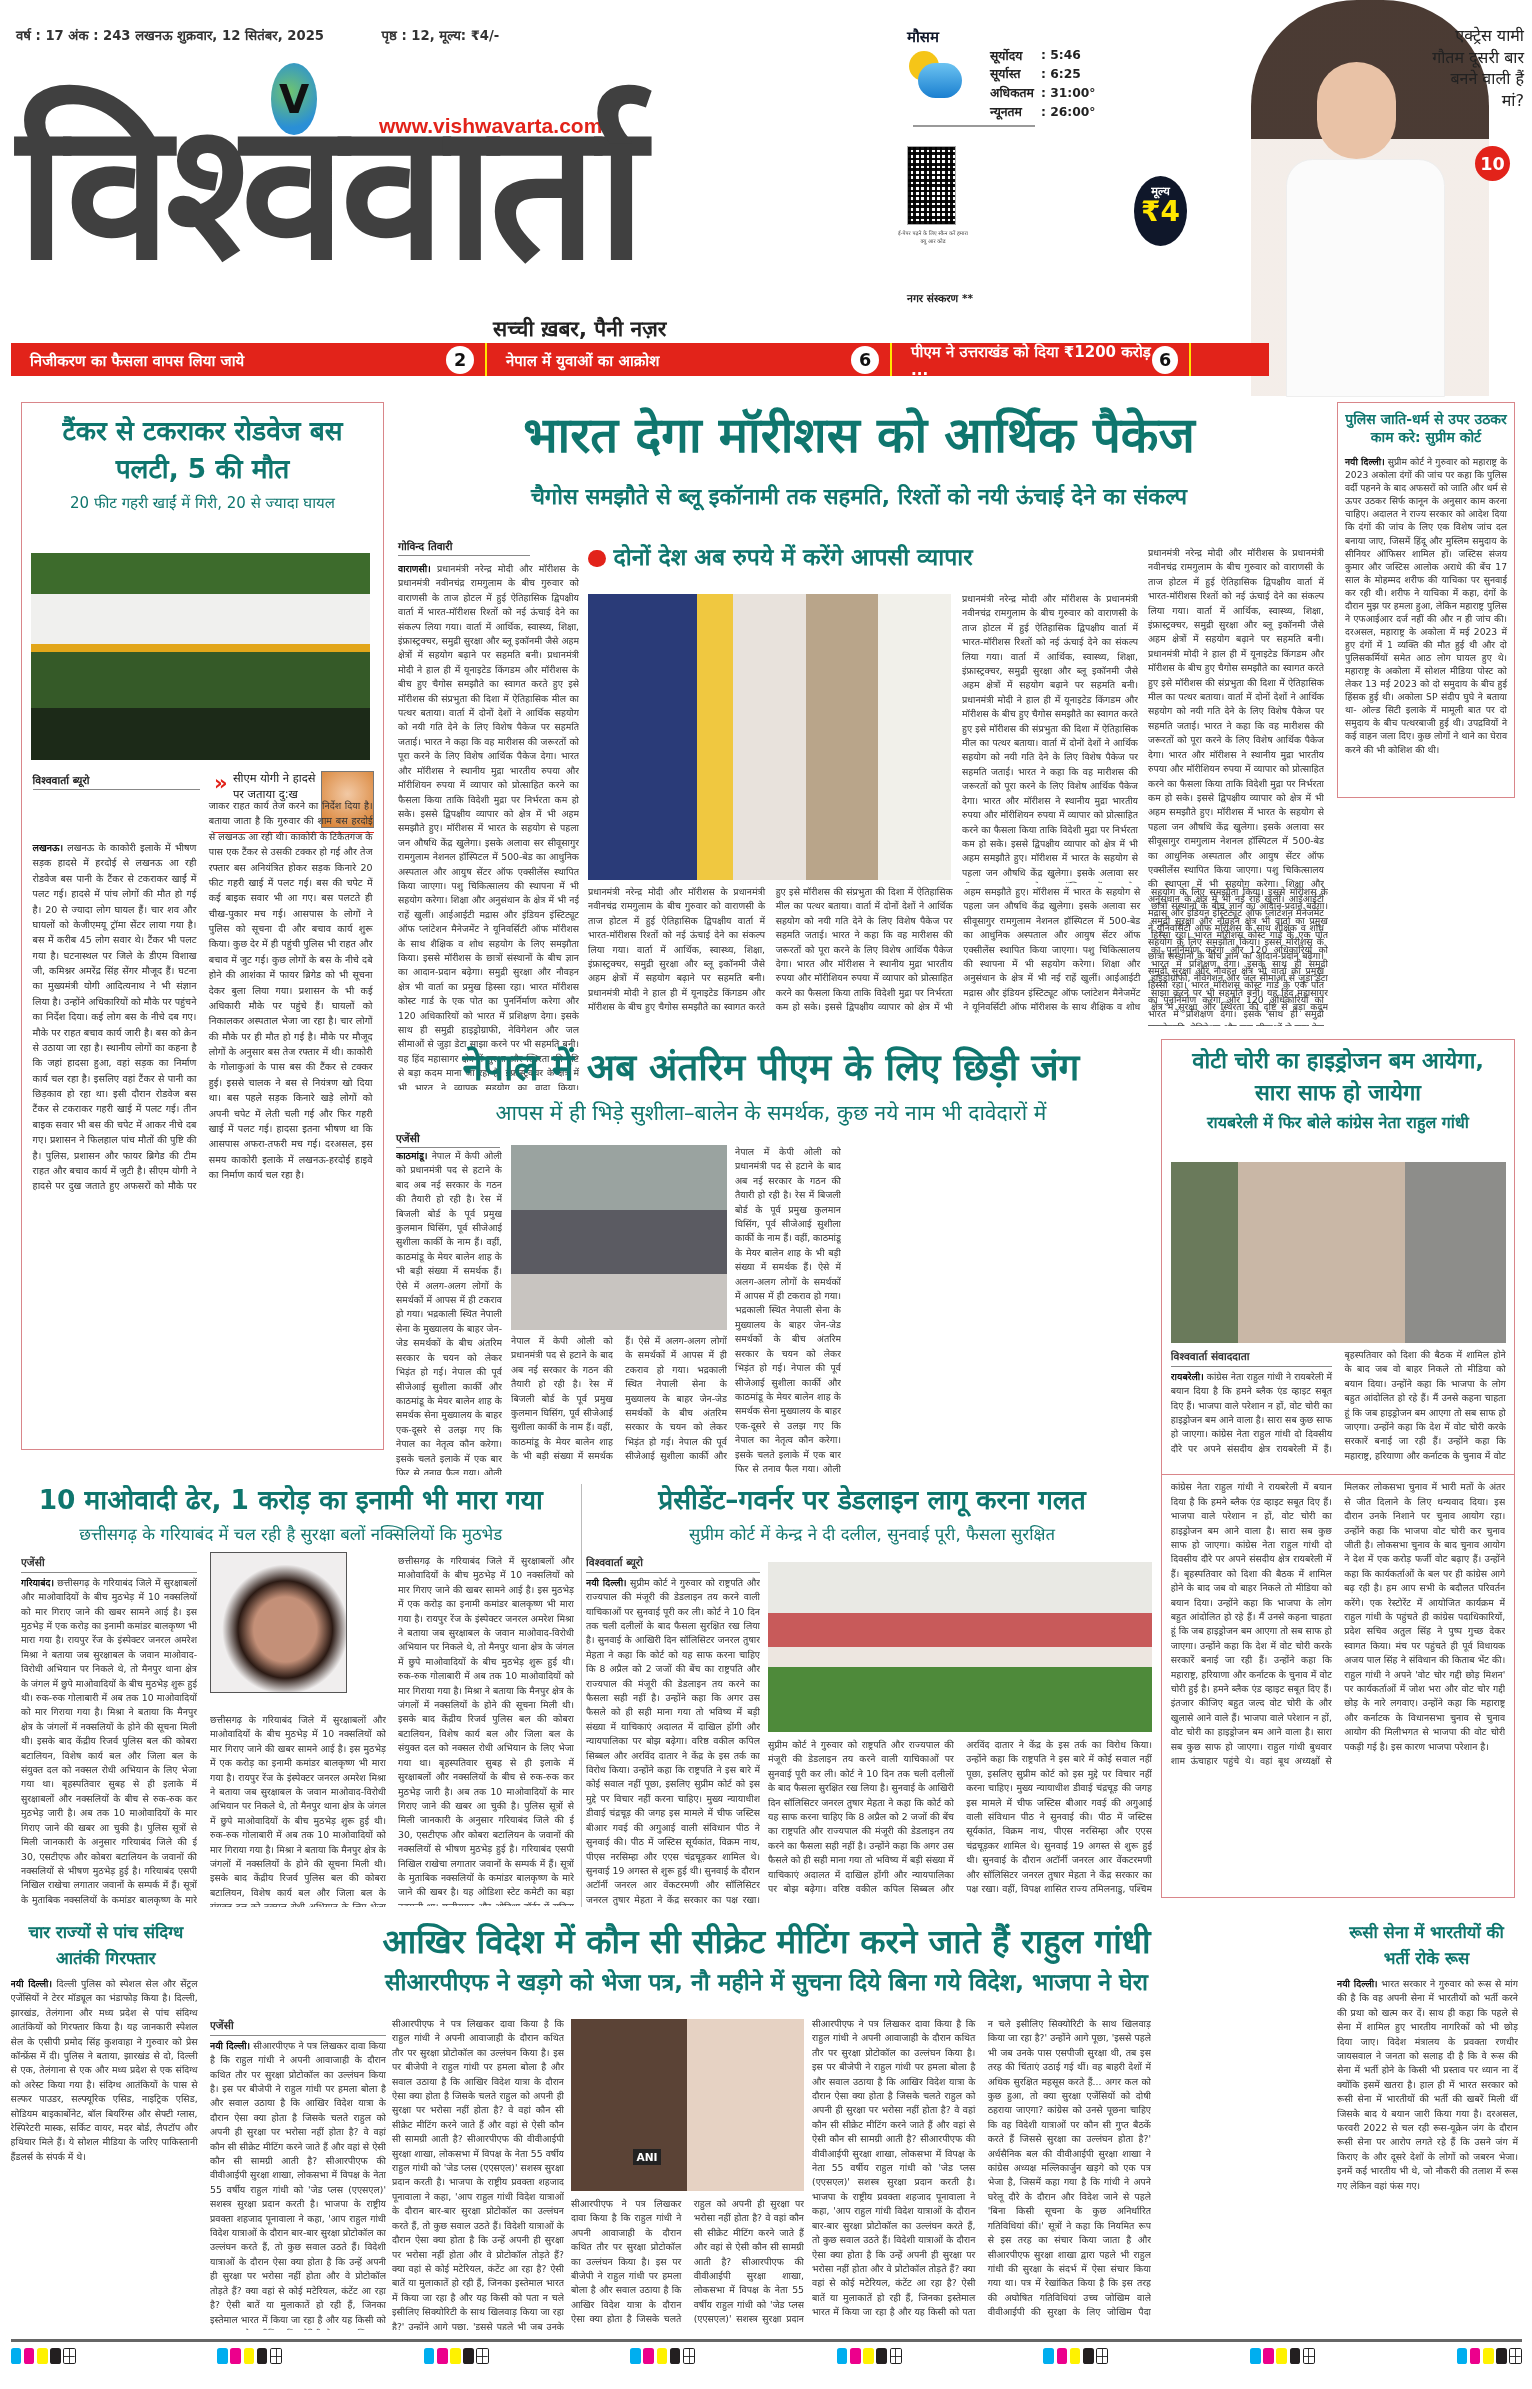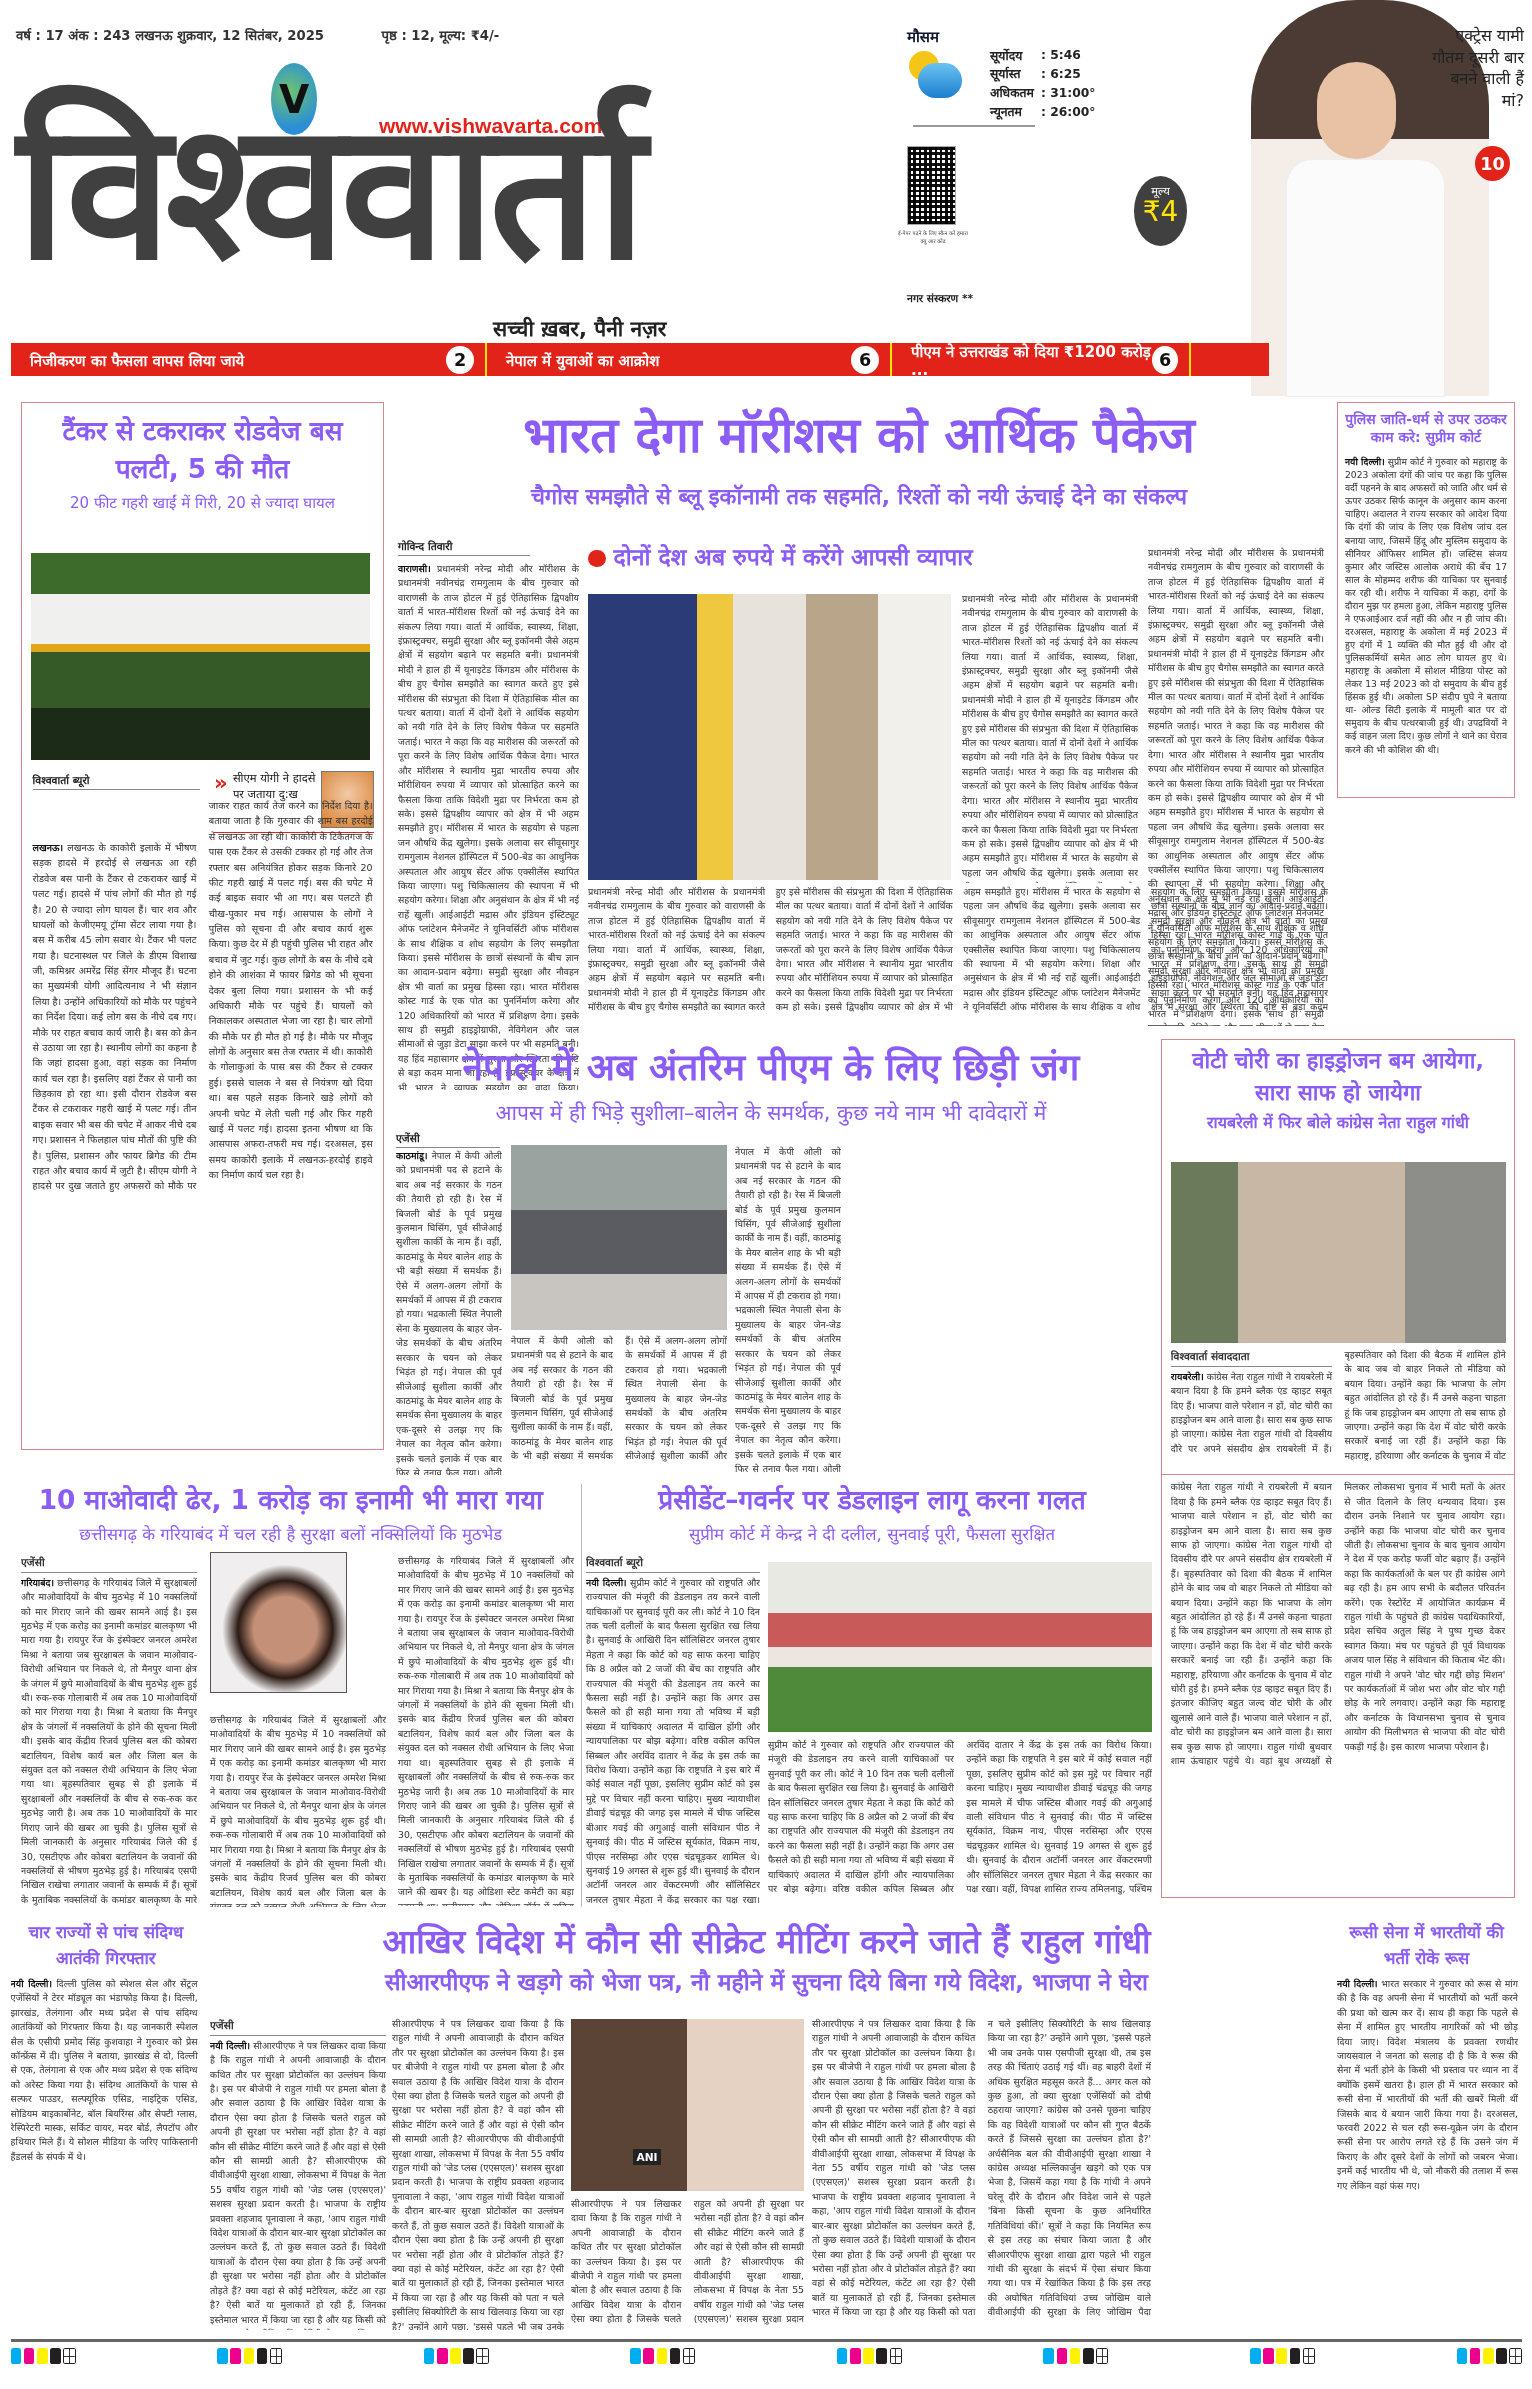--- a/index.html
+++ b/index.html
@@ -14,35 +14,35 @@
   .weather { top: 26.4px; left: 907px; width: 247px; }
   .weather h4 { color: #0f172a; font-size: 15px; font-weight: bold; }
   .weather-icon { position: absolute; top: 21px; left: 0; width: 56px; height: 56px; }
   .sun { position: absolute; top: 3.5px; left: 1.8px; width: 30px; height: 30px; border-radius: 50%; background: #f5c518; }
   .cloud { position: absolute; top: 16px; left: 10.6px; width: 44px; height: 35px; border-radius: 19.4px; background: linear-gradient(#6cc3f1, #1a7fd0); }
   .weather table { position: absolute; top: 19.4px; left: 83px; font-size: 12.3px; font-weight: bold; border-collapse: collapse; }
   .weather td { padding: 0.9px 7px 0.9px 0; }
   .weather-rule { top: 125px; left: 913px; width: 122px; height: 1.8px; background: #999; }
   .qr { top: 146px; left: 907px; width: 49px; height: 79px; border: 0.9px solid #aaa; background: repeating-linear-gradient(0deg,#111 0 2.6px,#fff 2.6px 5.3px), repeating-linear-gradient(90deg,#111 0 2.6px,#fff 2.6px 5.3px); background-blend-mode: multiply; }
   .qr-caption { top: 229px; left: 898px; width: 70px; font-size: 5.3px; text-align: center; color: #444; }
-  .price-badge { top: 176px; left: 1134px; width: 53px; height: 70px; border-radius: 50%; background: #404040; color: #fff; text-align: center; font-weight: normal; }
+  .price-badge { top: 176px; left: 1134px; width: 53px; height: 70px; border-radius: 50%; background: #0f172a; color: #fff; text-align: center; font-weight: bold; }
   .price-badge .l1 { font-size: 11.4px; display: block; padding-top: 7px; }
   .price-badge .l2 { font-size: 28px; color: #ffe600; display: block; line-height: 1; }
   .edition { top: 291px; left: 907px; font-size: 10.6px; font-weight: bold; color: #222; }
   .actress-photo { top: 0; left: 1251px; width: 238px; height: 396px; background: linear-gradient(180deg, #3b2a22 0 35%, #f3ece7 35% 100%); border-radius: 106px 106px 0 0; opacity: 0.92; }
   .actress-face { top: 62px; left: 1317px; width: 79px; height: 97px; border-radius: 40px; background: #e9c2a6; }
   .actress-dress { top: 159px; left: 1286px; width: 159px; height: 238px; background: #fbfbfb; border-radius: 26.4px 26.4px 0 0; border: 0.9px solid #eee; }
   .teaser { top: 25px; left: 1427px; width: 97px; font-size: 16px; text-align: right; line-height: 1.35; color: #222; }
   .teaser-num { top: 146px; left: 1475px; width: 35px; height: 35px; border-radius: 50%; background: #e2231a; color: #fff; font-weight: bold; font-size: 17.6px; display: flex; align-items: center; justify-content: center; }
   .ticker { top: 343px; left: 10.6px; width: 1258px; height: 33px; background: #e2231a; display: flex; align-items: center; }
   .ticker-item { display: flex; align-items: center; justify-content: space-between; color: #fff; font-weight: bold; font-size: 15px; padding: 0 10.6px 0 19.4px; height: 100%; border-right: 2.6px solid #ffe600; }
   .ticker-item .num { width: 28px; height: 28px; border-radius: 50%; background: #fff; color: #111; display: flex; align-items: center; justify-content: center; font-size: 17.6px; }
   .ticker-item:nth-child(1){ width: 476px; } .ticker-item:nth-child(2){ width: 405px; } .ticker-item:nth-child(3){ width: 299px; }
   .box { border: 1.3px solid #d9868a; }
-  .hl { font-weight: bold; color: #8b5cf6; text-align: center; line-height: 1.2; }
+  .hl { font-weight: bold; color: #0f766e; text-align: center; line-height: 1.2; }
   .byline { font-weight: bold; font-size: 10.6px; border-bottom: 1.3px solid #888; padding-bottom: 1.8px; margin-bottom: 2.6px; }
   .body-text { font-size: 9.3px; line-height: 1.55; text-align: justify; color: #333; }
   .body-text b { color: #111; }
   .photo { background: #777; position: absolute; overflow: hidden; }
   .cols2 { column-count: 2; column-gap: 12.3px; }
   .cols4 { column-count: 4; column-gap: 10.6px; }
   .rule-v { width: 0.9px; background: #bbb; position: absolute; }
   .cmyk { top: 2347px; height: 17.6px; display: flex; gap: 2.6px; }
   .cmyk span { width: 10.6px; height: 16px; border-radius: 2.6px; display: inline-block; }
   .cmyk .reg { width: 12.3px; height: 16px; border: 0.9px solid #222; border-radius: 1.8px; background: linear-gradient(#222,#222) center/0.9px 100% no-repeat, linear-gradient(#222,#222) center/100% 0.9px no-repeat; }

